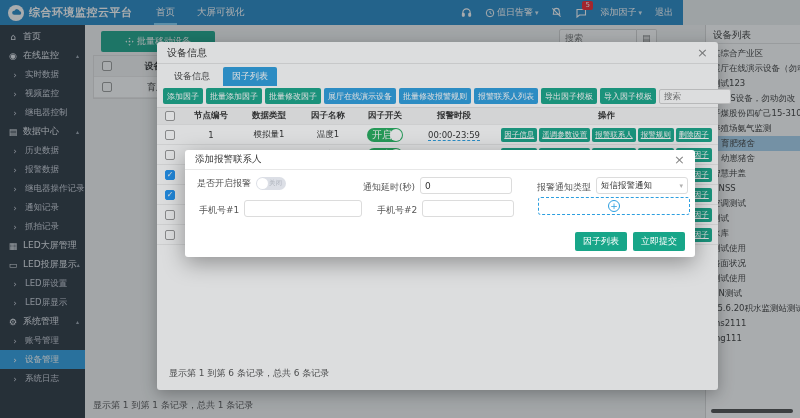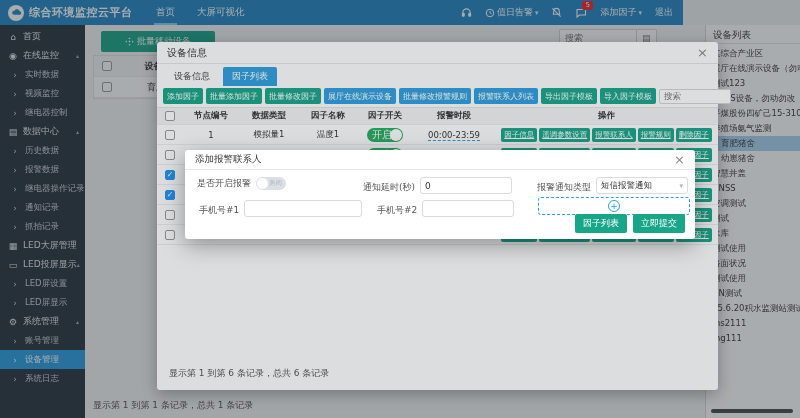--- a/index.html
+++ b/index.html
@@ -83,21 +83,21 @@
   .c-ops { flex:1; display:flex; justify-content:center; gap:2px; }
   .c-ops .btn { font-size:7.5px; padding:2px 3px; white-space:nowrap;text-decoration:underline; }
   .checkbox { width:10px; height:10px; border:1px solid #9a9a9a; border-radius:2px; background:#fff; cursor:pointer; display:flex; align-items:center; justify-content:center; }
   .checkbox.checked { background:#2196f3; border-color:#2196f3; color:#fff; font-size:8px; line-height:1; }
   .toggle-on { width:36px; height:14px; border-radius:8px; background:#27ae60; position:relative; color:#fff; font-size:10px; line-height:14px; padding-left:5px; cursor:pointer; }
   .toggle-on .knob { position:absolute; right:1px; top:1px; width:12px; height:12px; background:#fff; border-radius:50%; }
   .period-link { color:#333; border-bottom:1px dashed #2d9fe0; cursor:pointer; }
   .om-pagination { position:absolute; bottom:10px; left:12px; font-size:9px; color:#555; }
 
   
-  .inner-modal { position:absolute; left:185px; top:150px; width:510px; height:89px; background:#fff; border-radius:3px; box-shadow:0 6px 22px rgba(0,0,0,.35); z-index:40; }
+  .inner-modal { position:absolute; left:185px; top:150px; width:510px; height:107px; background:#fff; border-radius:3px; box-shadow:0 6px 22px rgba(0,0,0,.35); z-index:40; }
   .im-title { height:20px; display:flex; align-items:center; padding:0 10px; border-bottom:1px solid #e8e8e8; font-size:9.5px; color:#333; }
   .im-form { position:relative; height:46px; font-size:9px; color:#555; }
   .fg { position:absolute; display:flex; align-items:flex-end; gap:5px; }
   .fg label { white-space:nowrap; }
   .im-input { height:17px; border:1px solid #dcdcdc; border-radius:3px; font-size:9px; padding:0 4px; font-family:inherit; color:#333; }
   .toggle-off { width:30px; height:13px; border-radius:7px; background:#dcdfe6; position:relative; color:#aeb3bc; font-size:6.5px; line-height:13px; padding-left:13px; cursor:pointer; }
   .toggle-off .knob { position:absolute; left:1px; top:1px; width:11px; height:11px; background:#fff; border-radius:50%; }
   .im-select { width:92px; height:17px; border:1px solid #dcdcdc; border-radius:3px; font-size:8.5px; color:#333; display:flex; align-items:center; padding:0 4px; cursor:pointer; }
   .im-select .caret2 { margin-left:auto; color:#b0b0b0; font-size:7px; }
   .add-box { position:absolute; left:353px; top:27px; width:152px; height:18px; border:1px dashed #2d9fe0; border-radius:3px; display:flex; align-items:center; justify-content:center; cursor:pointer; }

